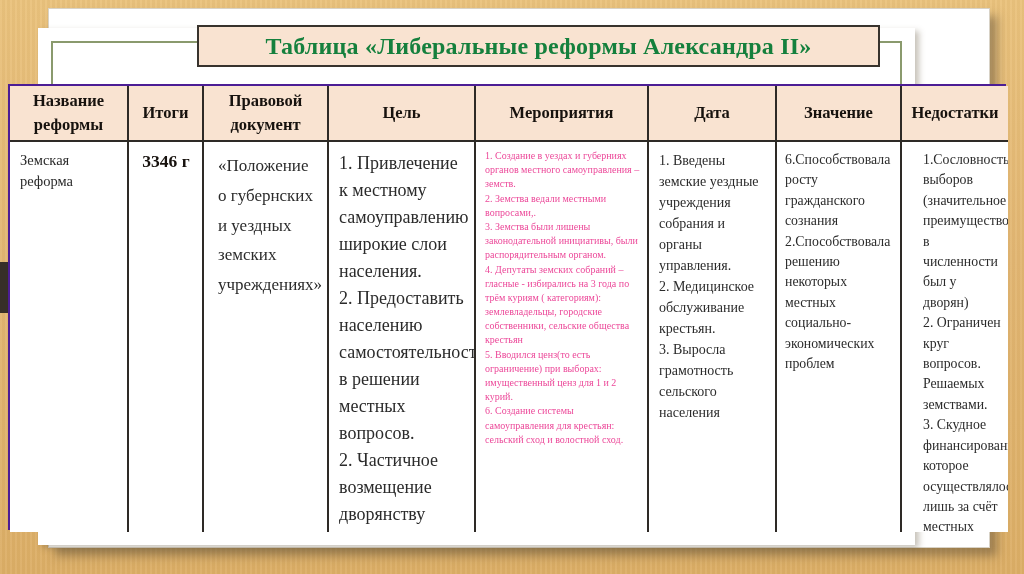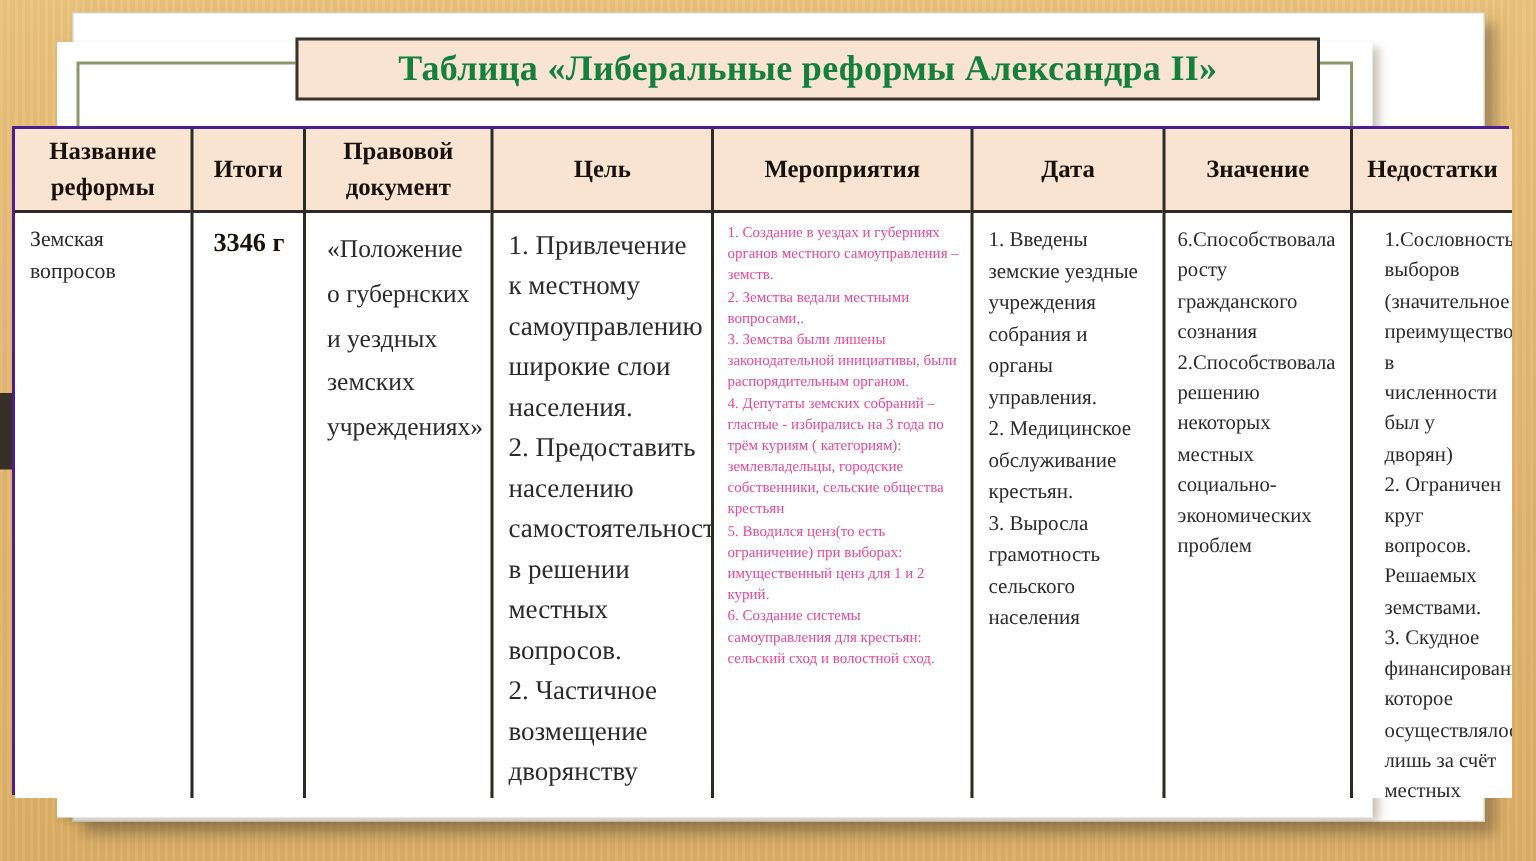--- a/index.html
+++ b/index.html
@@ -111,21 +111,21 @@
   <div class="cell header">
       <span>Дата</span>
     </div>
   <div class="cell header">
       <span>Значение</span>
     </div>
   <div class="cell header">
       <span>Недостатки</span>
     </div>
 
-  <div class="cell body first-col c-name">Земская вопросов</div>
+  <div class="cell body first-col c-name">Земская реформа</div>
   <div class="cell body c-date">3346 г</div>
   <div class="cell body c-doc">«Положение о губернских и уездных земских учреждениях»</div>
   <div class="cell body c-goal">1. Привлечение к местному самоуправлению широкие слои населения.
 2. Предоставить населению самостоятельность в решении местных вопросов.
 2. Частичное возмещение дворянству утраченных привилегий.</div>
   <div class="cell body c-activities">1. Создание в уездах и губерниях органов местного самоуправления – земств.
 2. Земства ведали местными вопросами,.
 3. Земства были лишены законодательной инициативы, были распорядительным органом.
 4. Депутаты земских собраний – гласные - избирались на 3 года по трём куриям ( категориям): землевладельцы, городские собственники, сельские общества крестьян
 5. Вводился ценз(то есть ограничение) при выборах: имущественный ценз для 1 и 2 курий.

